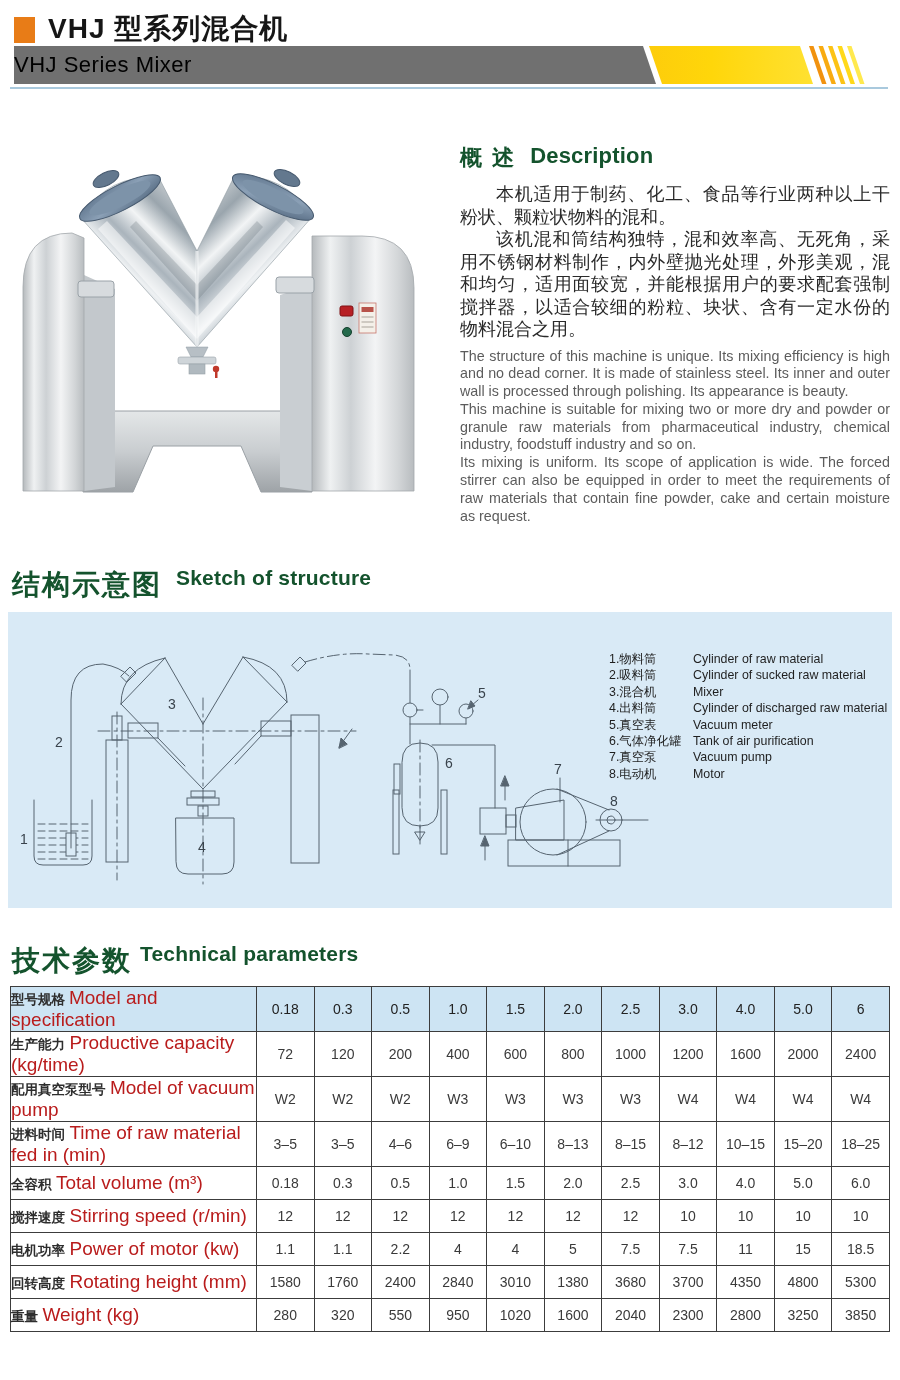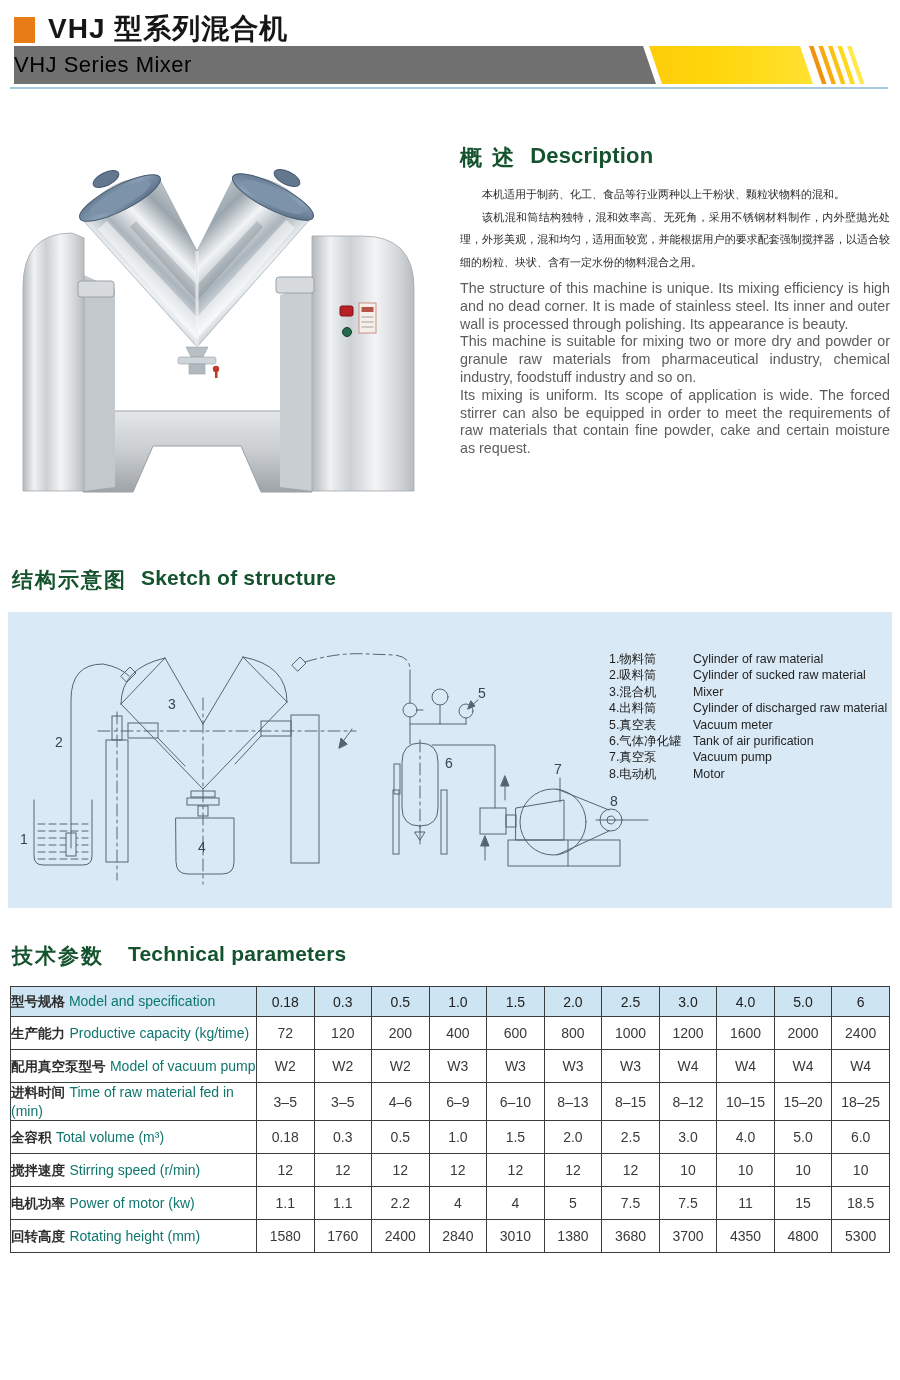--- a/index.html
+++ b/index.html
@@ -16,30 +16,30 @@
   .stripe1{background:#f1920f;clip-path:polygon(795px 0,799.5px 0,812.5px 100%,808px 100%);}
   .stripe2{background:#f8ab11;clip-path:polygon(804.5px 0,809px 0,822px 100%,817.5px 100%);}
   .stripe3{background:#fcc315;clip-path:polygon(814px 0,818.5px 0,831.5px 100%,827px 100%);}
   .stripe4{background:#ffd91a;clip-path:polygon(823.5px 0,828px 0,841px 100%,836.5px 100%);}
   .stripe5{background:#ffe94e;clip-path:polygon(833px 0,837.5px 0,850.5px 100%,846px 100%);}
   .banner-text{position:absolute;left:31px;top:0;line-height:38px;font-size:22px;color:#000000;letter-spacing:0.5px;}
   .blue-rule{left:10px;top:87px;width:878px;height:2px;background:#a9c9dd;}
 
   
   .sec-heading{display:flex;align-items:flex-start;gap:14px;margin:0;color:#14532d;font-weight:bold;}
-  .sec-heading .h-cn{font-size:21px;letter-spacing:2px;}
+  .sec-heading .h-cn{font-size:28px;letter-spacing:2px;}
   .sec-heading .h-en{font-size:21px;letter-spacing:0.2px;}
   .desc .sec-heading .h-cn,.desc .sec-heading .h-en{font-size:22px;}
-  .gap-wide{gap:24px;}
+  .gap-wide{gap:8px;}
 
   
   .photo{left:10px;top:135px;width:440px;height:370px;}
   .desc{left:460px;top:143px;width:430px;}
   .desc .cn-block{margin-top:10px;}
-  .desc p.cn{margin:0;font-size:11px;line-height:22.5px;color:#2a2a2a;text-align:justify;text-indent:2em;}
+  .desc p.cn{margin:0;font-size:18px;line-height:22.5px;color:#2a2a2a;text-align:justify;text-indent:2em;}
   .desc .en-block{margin-top:7px;}
   .desc p.en{margin:0;font-size:14.3px;line-height:17.8px;color:#5c5c5c;text-align:justify;}
 
   
   .sketch-heading{left:12px;top:566px;}
   .panel{left:8px;top:612px;width:884px;height:296px;background:#d9eaf6;}
   .diagram{position:absolute;left:0;top:0;width:884px;height:296px;}
   .legend{position:absolute;left:601px;top:39px;font-size:12.4px;color:#1f1f1f;}
   .leg-row{display:flex;line-height:16.4px;white-space:nowrap;}
   .leg-cn{width:84px;}
@@ -47,21 +47,21 @@
   
   .params-heading{left:12px;top:942px;}
   table.params{position:absolute;left:10px;top:986px;width:880px;border-collapse:collapse;table-layout:fixed;}
   table.params th,table.params td{border:1px solid #3c3c3c;font-weight:normal;padding:0;}
   table.params thead tr{height:30px;}
   table.params tbody tr{height:33px;}
   table.params thead th{background:#cde4f3;font-size:14px;color:#222;}
   td.val{text-align:center;font-size:14px;color:#3a3a3a;}
   th.label,td.label{text-align:left;padding-left:11px;width:245px;}
   .lab-cn{font-size:13.5px;color:#2e2e2e;font-weight:bold;}
-  .lab-en{font-size:14px;color:#0f766e;}
+  .lab-en{font-size:19px;color:#b91c1c;}
   text.dnum{font-family:"Liberation Sans","DejaVu Sans",sans-serif;font-size:14px;fill:#39434c;}
 </style>
 </head>
 <body>
 
 <div class="abs title-square"></div>
 <h1 class="abs page-title">VHJ 型系列混合机</h1>
 
 <div class="abs banner">
   <div class="banner-gray"></div>
@@ -410,14 +410,28 @@
         <td class="val">2400</td>
         <td class="val">2840</td>
         <td class="val">3010</td>
         <td class="val">1380</td>
         <td class="val">3680</td>
         <td class="val">3700</td>
         <td class="val">4350</td>
         <td class="val">4800</td>
         <td class="val">5300</td>
       </tr>
+      <tr>
+        <td class="label"><span class="lab-cn">重量</span>  <span class="lab-en">Weight (kg)</span></td>
+        <td class="val">280</td>
+        <td class="val">320</td>
+        <td class="val">550</td>
+        <td class="val">950</td>
+        <td class="val">1020</td>
+        <td class="val">1600</td>
+        <td class="val">2040</td>
+        <td class="val">2300</td>
+        <td class="val">2800</td>
+        <td class="val">3250</td>
+        <td class="val">3850</td>
+      </tr>
     </tbody>
 </table>
 
 </body></html>

